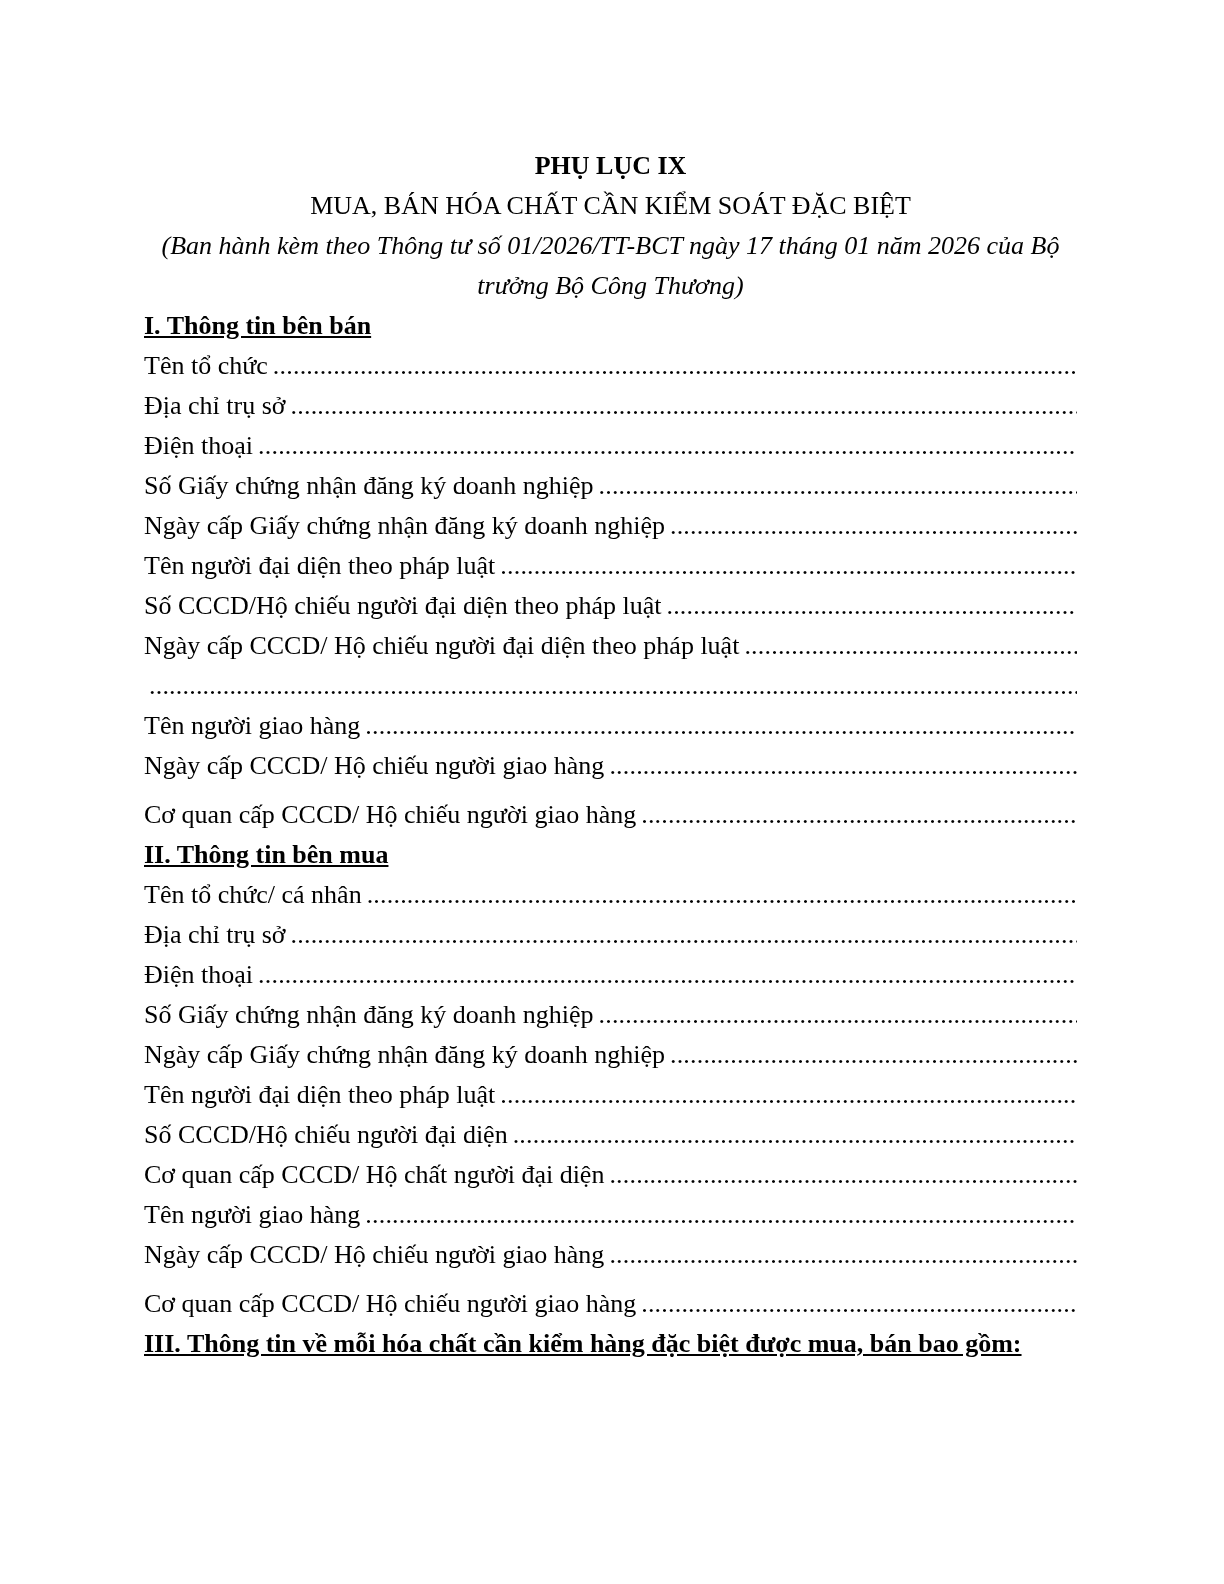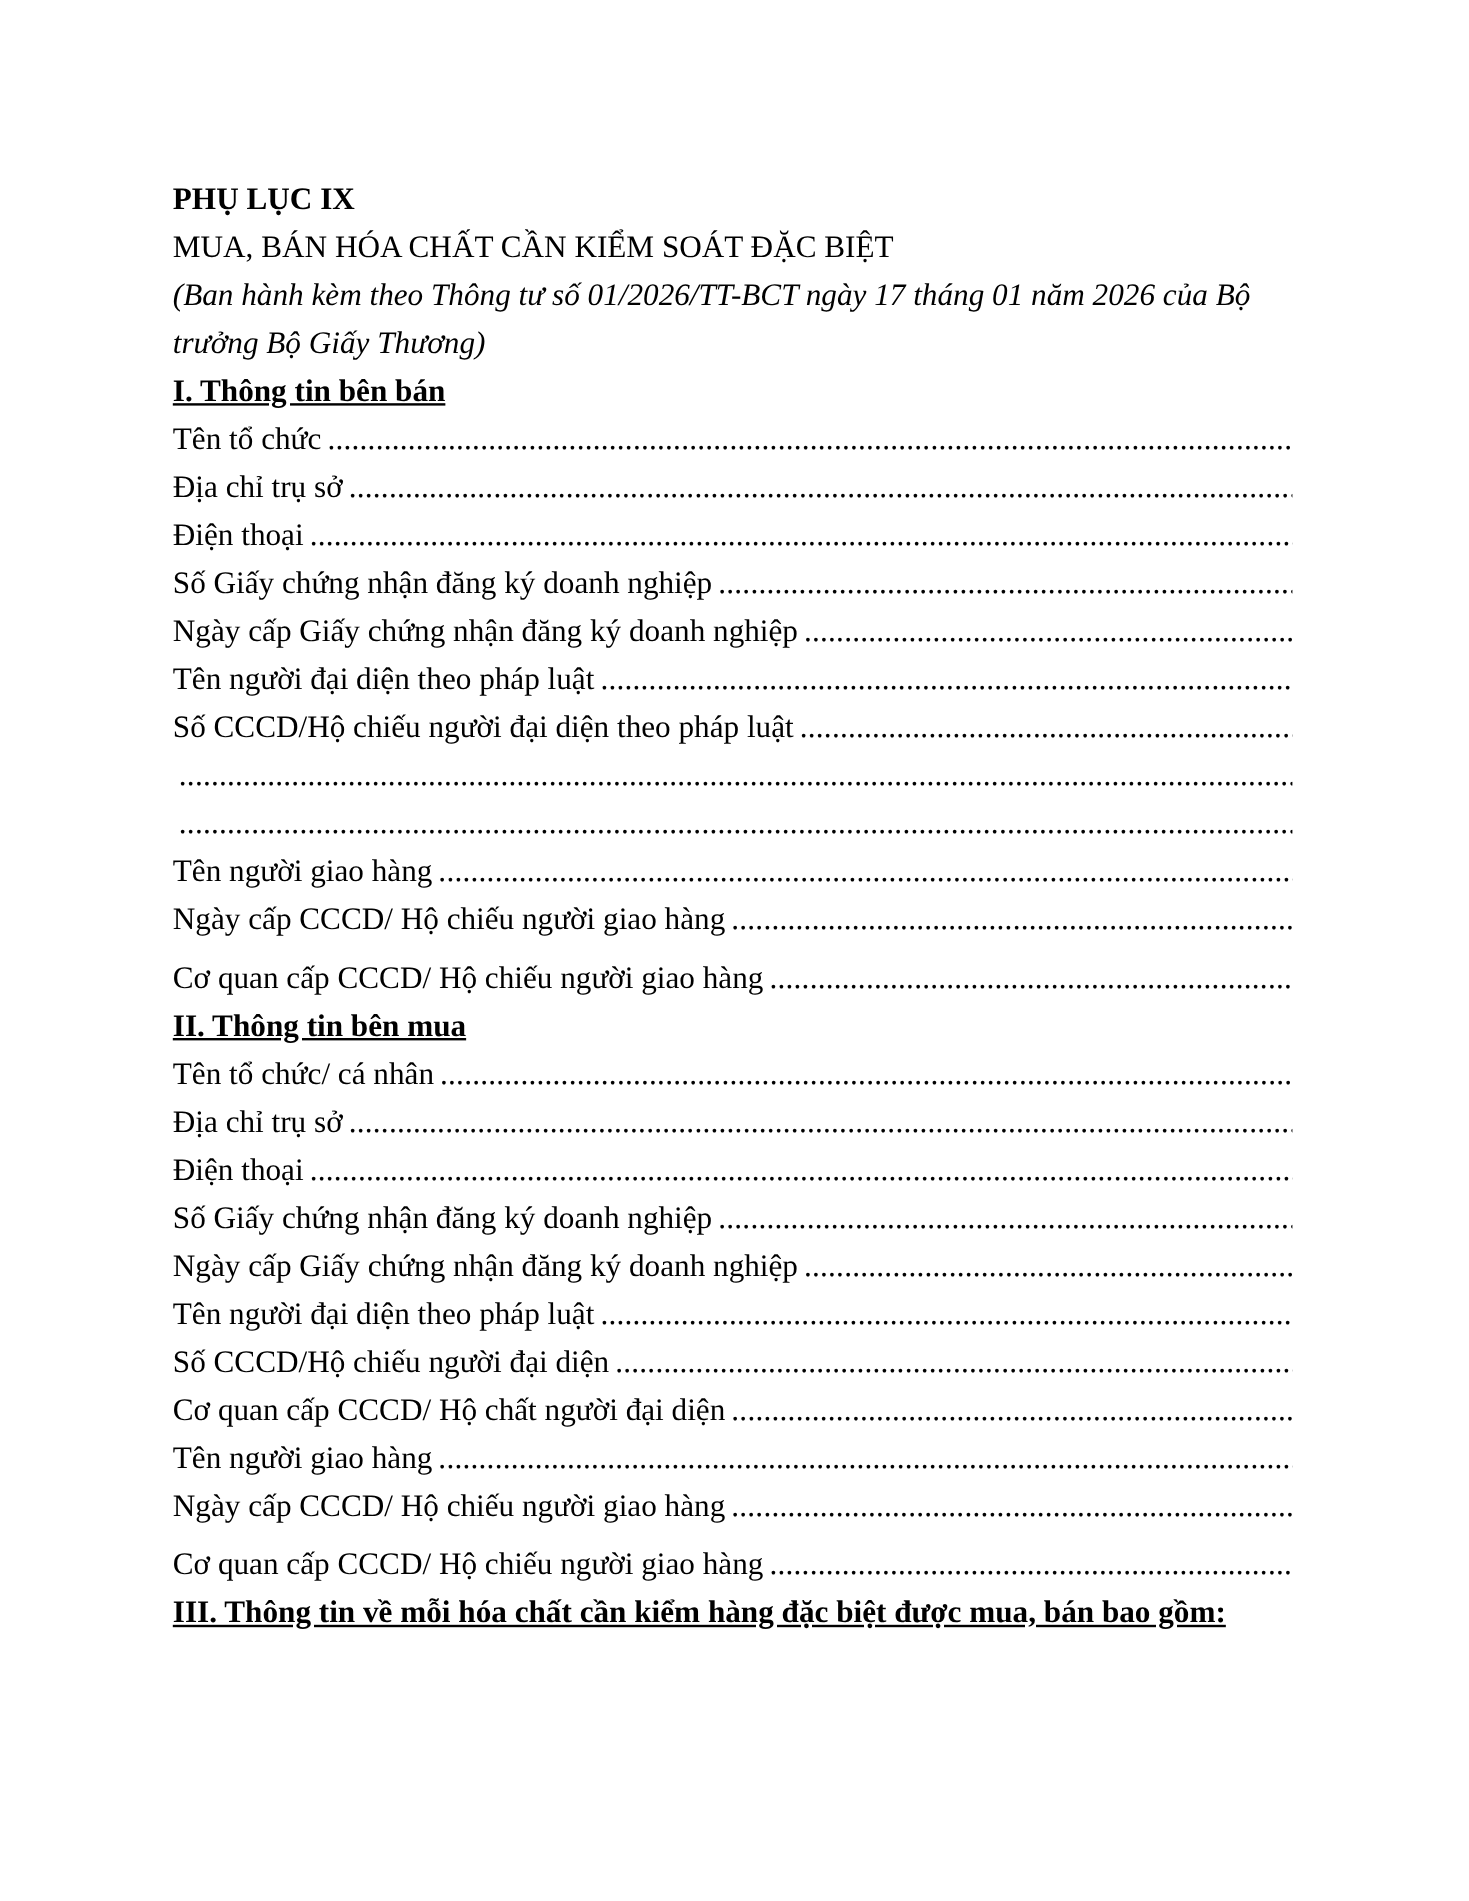--- a/index.html
+++ b/index.html
@@ -15,21 +15,21 @@
     height: 1584px;
     background: #ffffff;
     padding: 146px 147px 0 144px;
   }
   .content { width: 933px; }
   .line {
     font-size: 26px;
     line-height: 40px;
     white-space: nowrap;
   }
-  .center { white-space: normal; }
+  .center { text-align: center; white-space: normal; }
   .bold { font-weight: bold; }
   .italic { font-style: italic; }
   .field {
     display: flex;
     align-items: baseline;
     justify-content: center;
   }
   .field .lbl { white-space: nowrap; flex: 0 0 auto; }
   .field .dots {
     flex: 1 1 auto;
@@ -43,21 +43,21 @@
 </style>
 </head>
 <body>
 
 <div class="page">
   <div class="content">
 
     <div class="line center bold">PHỤ LỤC IX</div>
     <div class="line center">MUA, BÁN HÓA CHẤT CẦN KIỂM SOÁT ĐẶC BIỆT</div>
     <div class="line center italic">(Ban hành kèm theo Thông tư số 01/2026/TT-BCT ngày 17 tháng 01 năm 2026 của Bộ</div>
-    <div class="line center italic">trưởng Bộ Giấy Thương)</div>
+    <div class="line center italic">trưởng Bộ Công Thương)</div>
 
     <div class="line sec-heading">I. Thông tin bên bán</div>
 
     <div class="line field">
         <span class="lbl">Tên tổ chức</span>
         <span class="dots">............................................................................................................................................................................................................................................................................................................</span>
       </div>
     <div class="line field">
         <span class="lbl">Địa chỉ trụ sở</span>
         <span class="dots">............................................................................................................................................................................................................................................................................................................</span>
@@ -76,20 +76,21 @@
       </div>
     <div class="line field">
         <span class="lbl">Tên người đại diện theo pháp luật</span>
         <span class="dots">............................................................................................................................................................................................................................................................................................................</span>
       </div>
     <div class="line field">
         <span class="lbl">Số CCCD/Hộ chiếu người đại diện theo pháp luật</span>
         <span class="dots">............................................................................................................................................................................................................................................................................................................</span>
       </div>
     <div class="line field">
+        <span class="lbl">Ngày cấp CCCD/ Hộ chiếu người đại diện theo pháp luật</span>
         <span class="dots">............................................................................................................................................................................................................................................................................................................</span>
       </div>
     <div class="line field">
         <span class="dots">............................................................................................................................................................................................................................................................................................................</span>
       </div>
     <div class="line field">
         <span class="lbl">Tên người giao hàng</span>
         <span class="dots">............................................................................................................................................................................................................................................................................................................</span>
       </div>
     <div class="line field">

